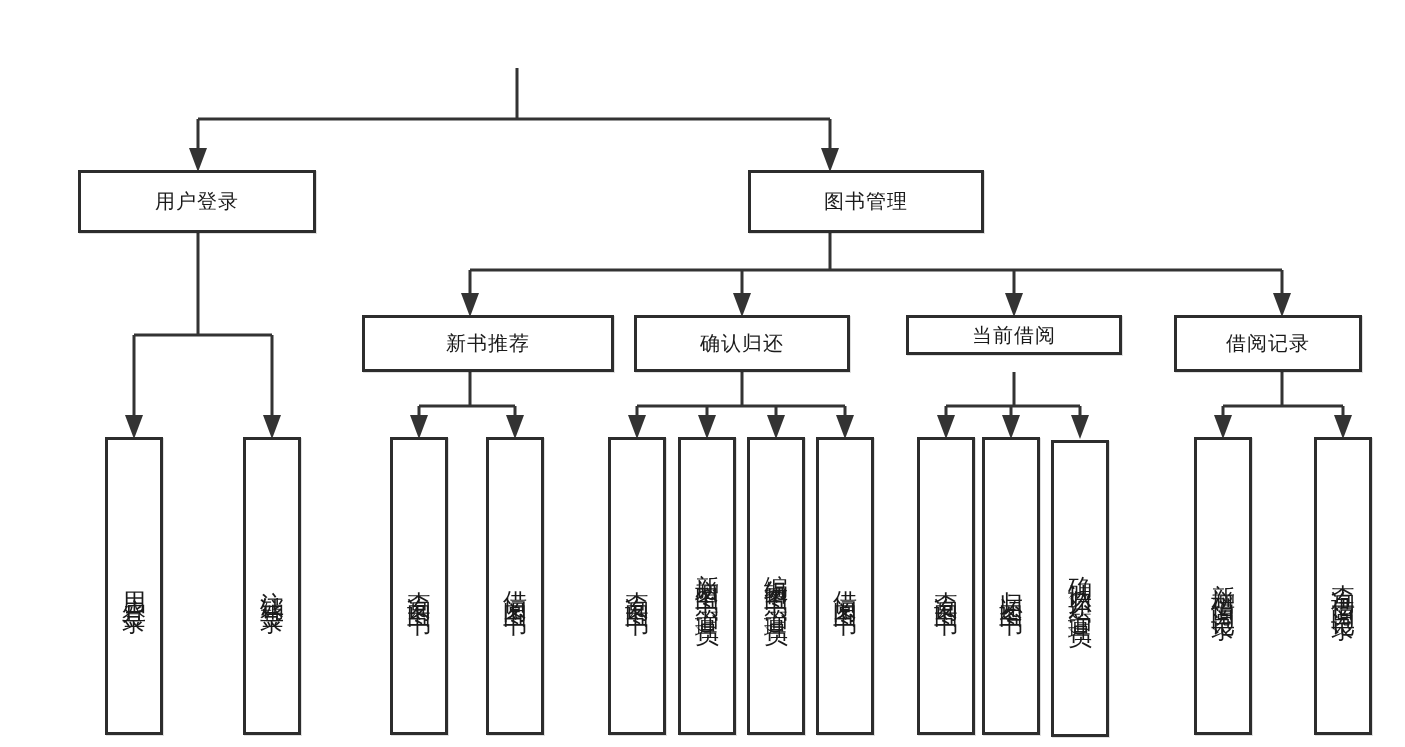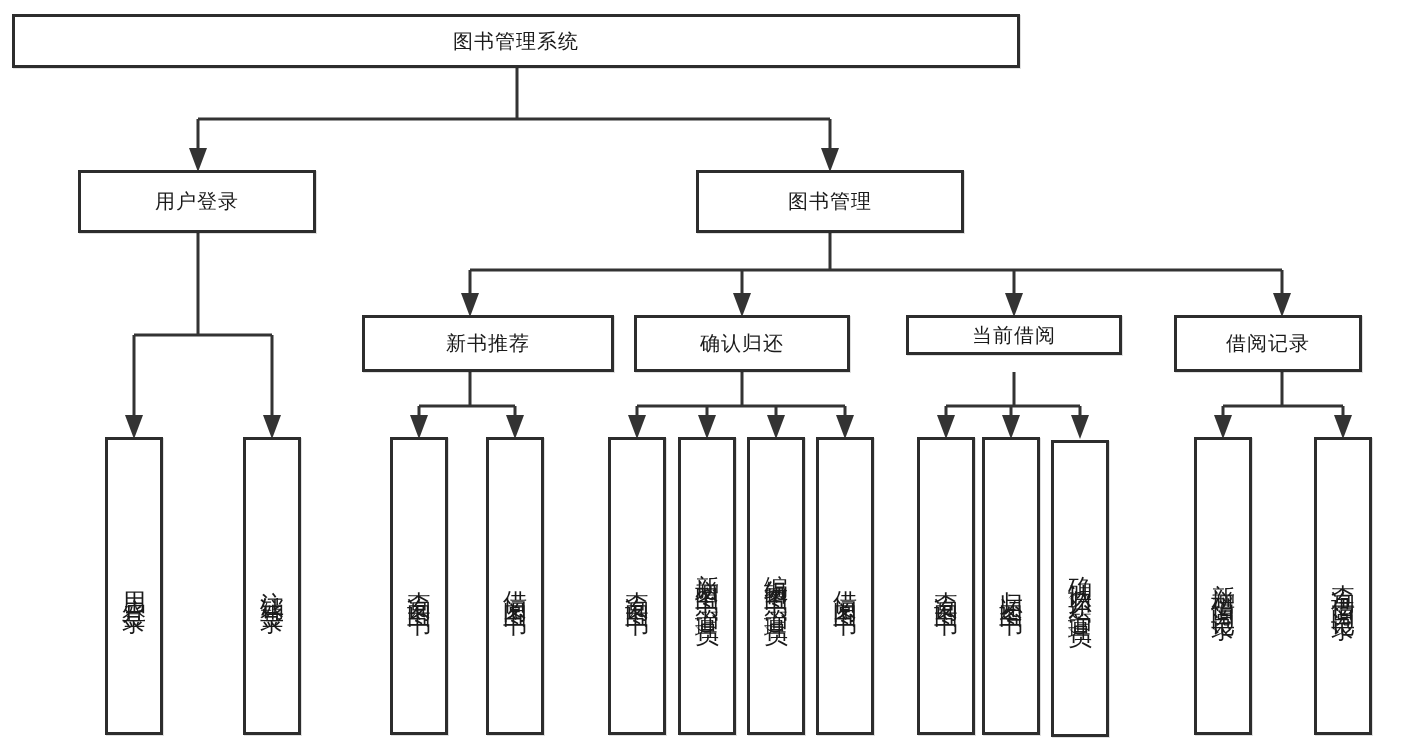--- a/index.html
+++ b/index.html
@@ -89,28 +89,25 @@
       <polygon class="arrow" points="1011,439 1002,415 1020,415"></polygon>
       <polygon class="arrow" points="1080,439 1071,415 1089,415"></polygon>
     </g>
     <g>
       <path class="edge" d="M1282,372V406 M1223,406H1343 M1223,406V415 M1343,406V415"></path>
       <polygon class="arrow" points="1223,439 1214,415 1232,415"></polygon>
       <polygon class="arrow" points="1343,439 1334,415 1352,415"></polygon>
     </g>
   </svg>
 
-  <div class="node h-node" style="left:12px;top:14px;width:1008px;height:54px">
-    <span>图书管理系统</span>
-  </div>
 
   <div class="node h-node" style="left:78px;top:170px;width:238px;height:63px">
     <span>用户登录</span>
   </div>
-  <div class="node h-node" style="left:696px;top:170px;width:268px;height:63px">
+  <div class="node h-node" style="left:748px;top:170px;width:236px;height:63px">
     <span>图书管理</span>
   </div>
 
   <div class="node h-node" style="left:362px;top:315px;width:252px;height:57px">
     <span>新书推荐</span>
   </div>
   <div class="node h-node" style="left:634px;top:315px;width:216px;height:57px">
     <span>确认归还</span>
   </div>
   <div class="node h-node" style="left:906px;top:315px;width:216px;height:40px">

